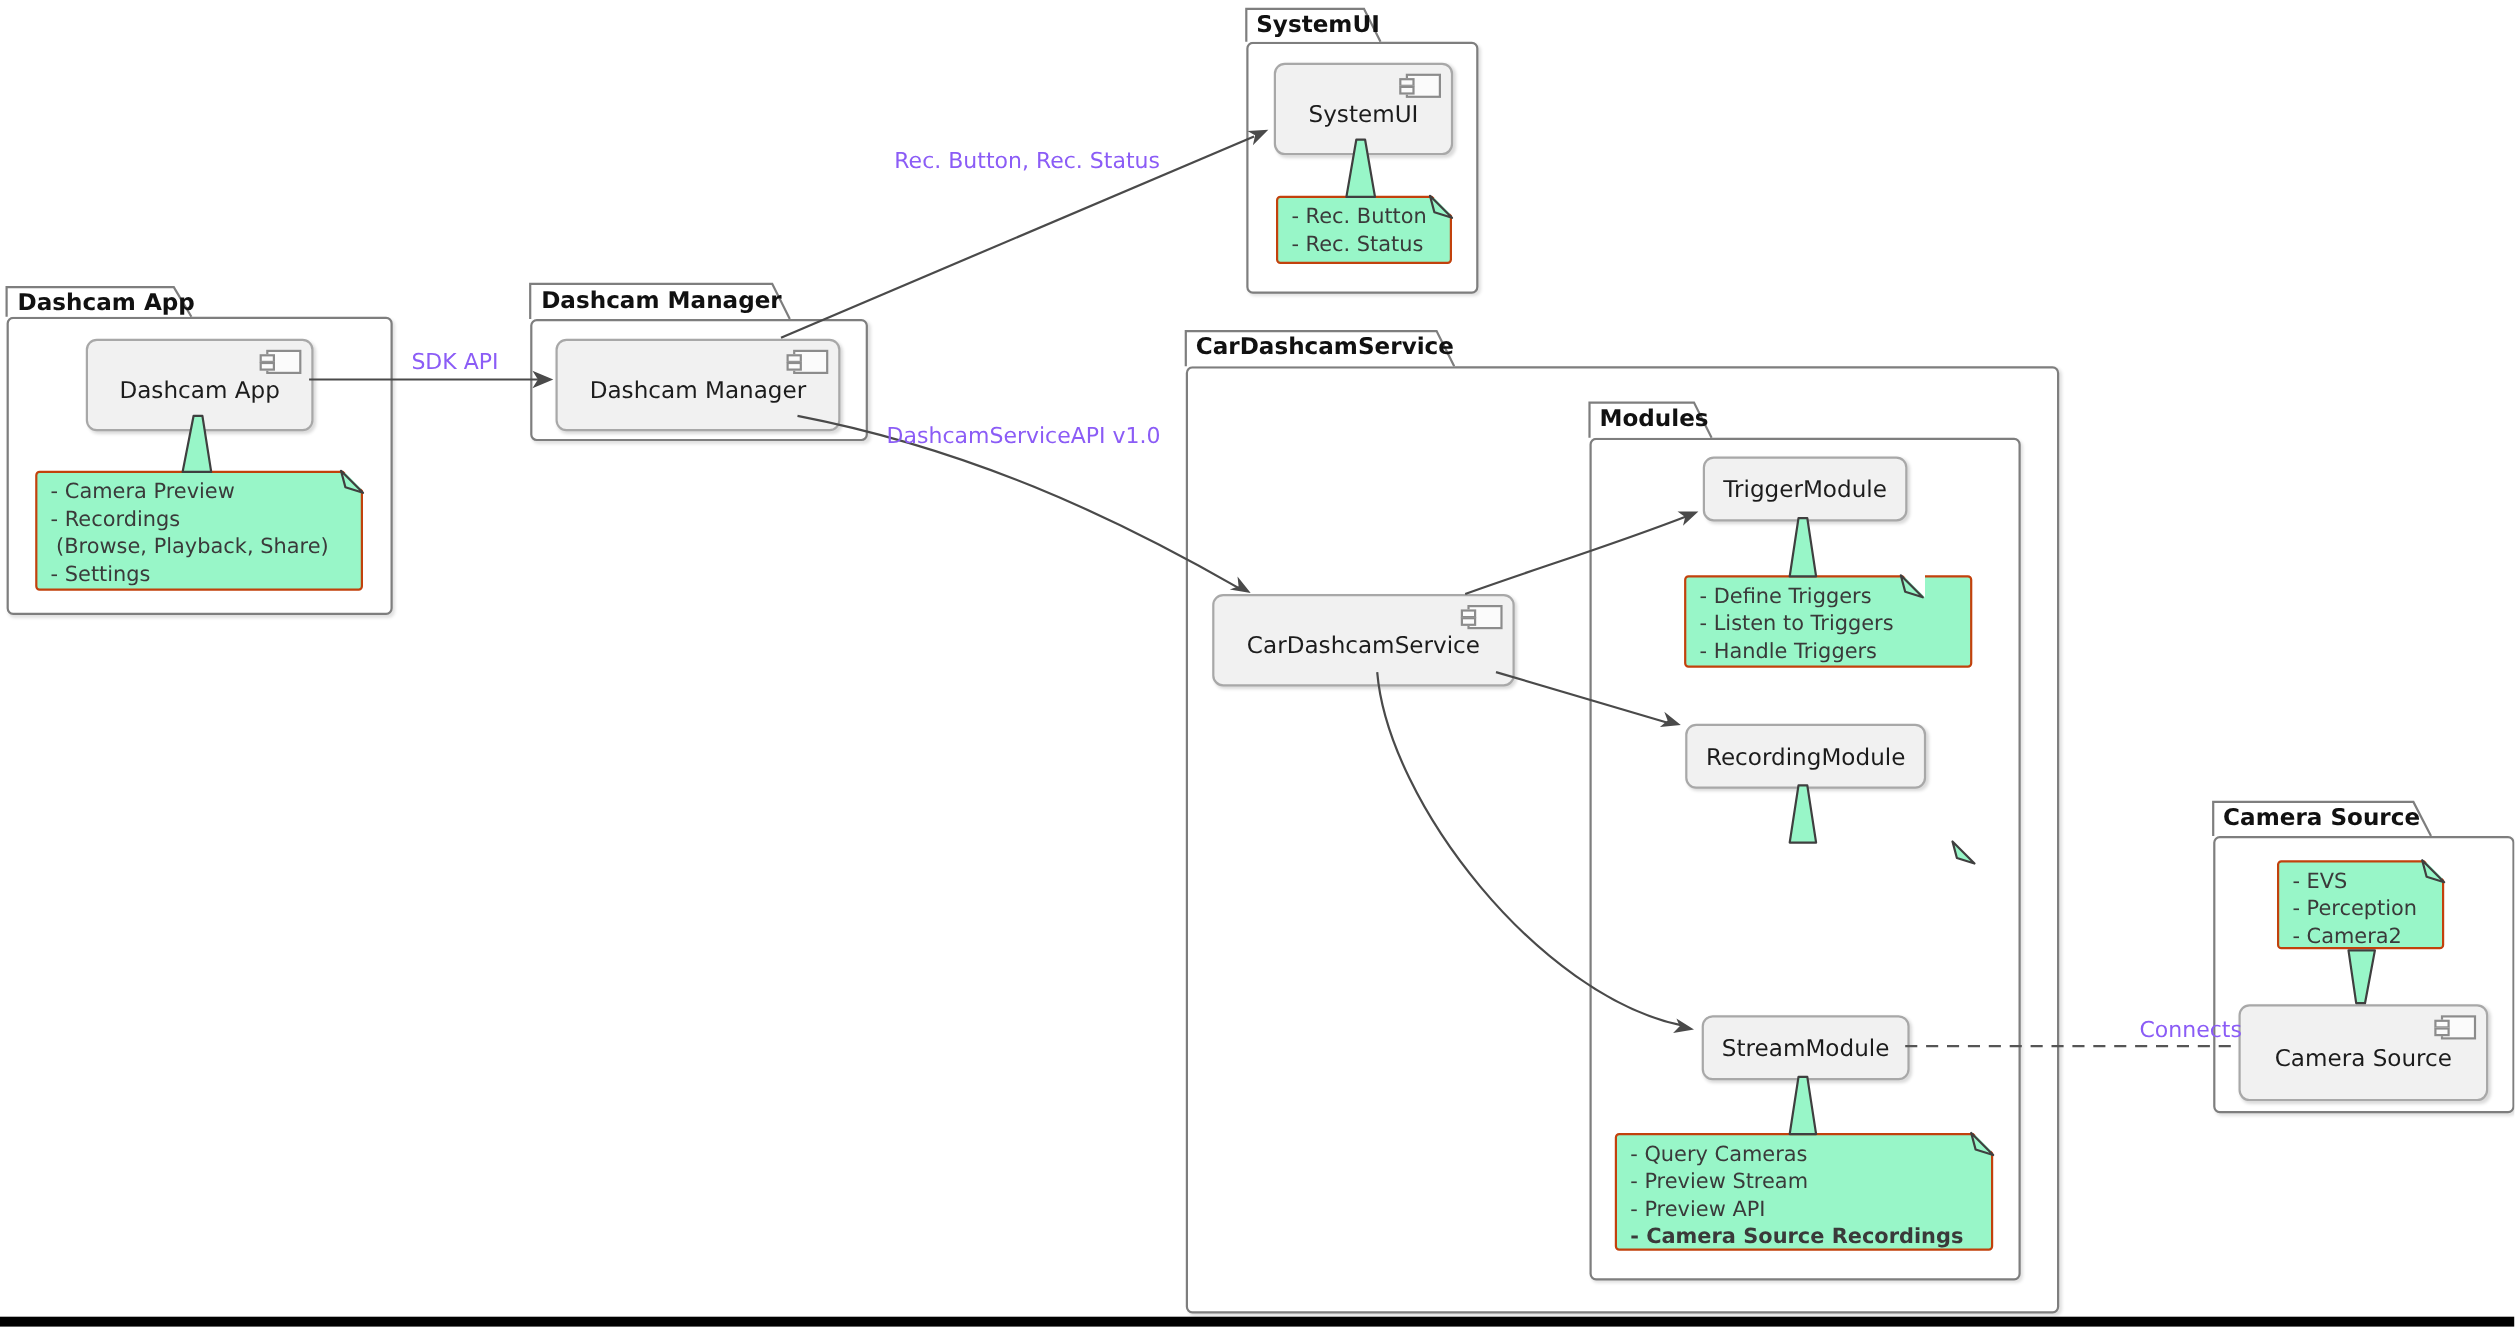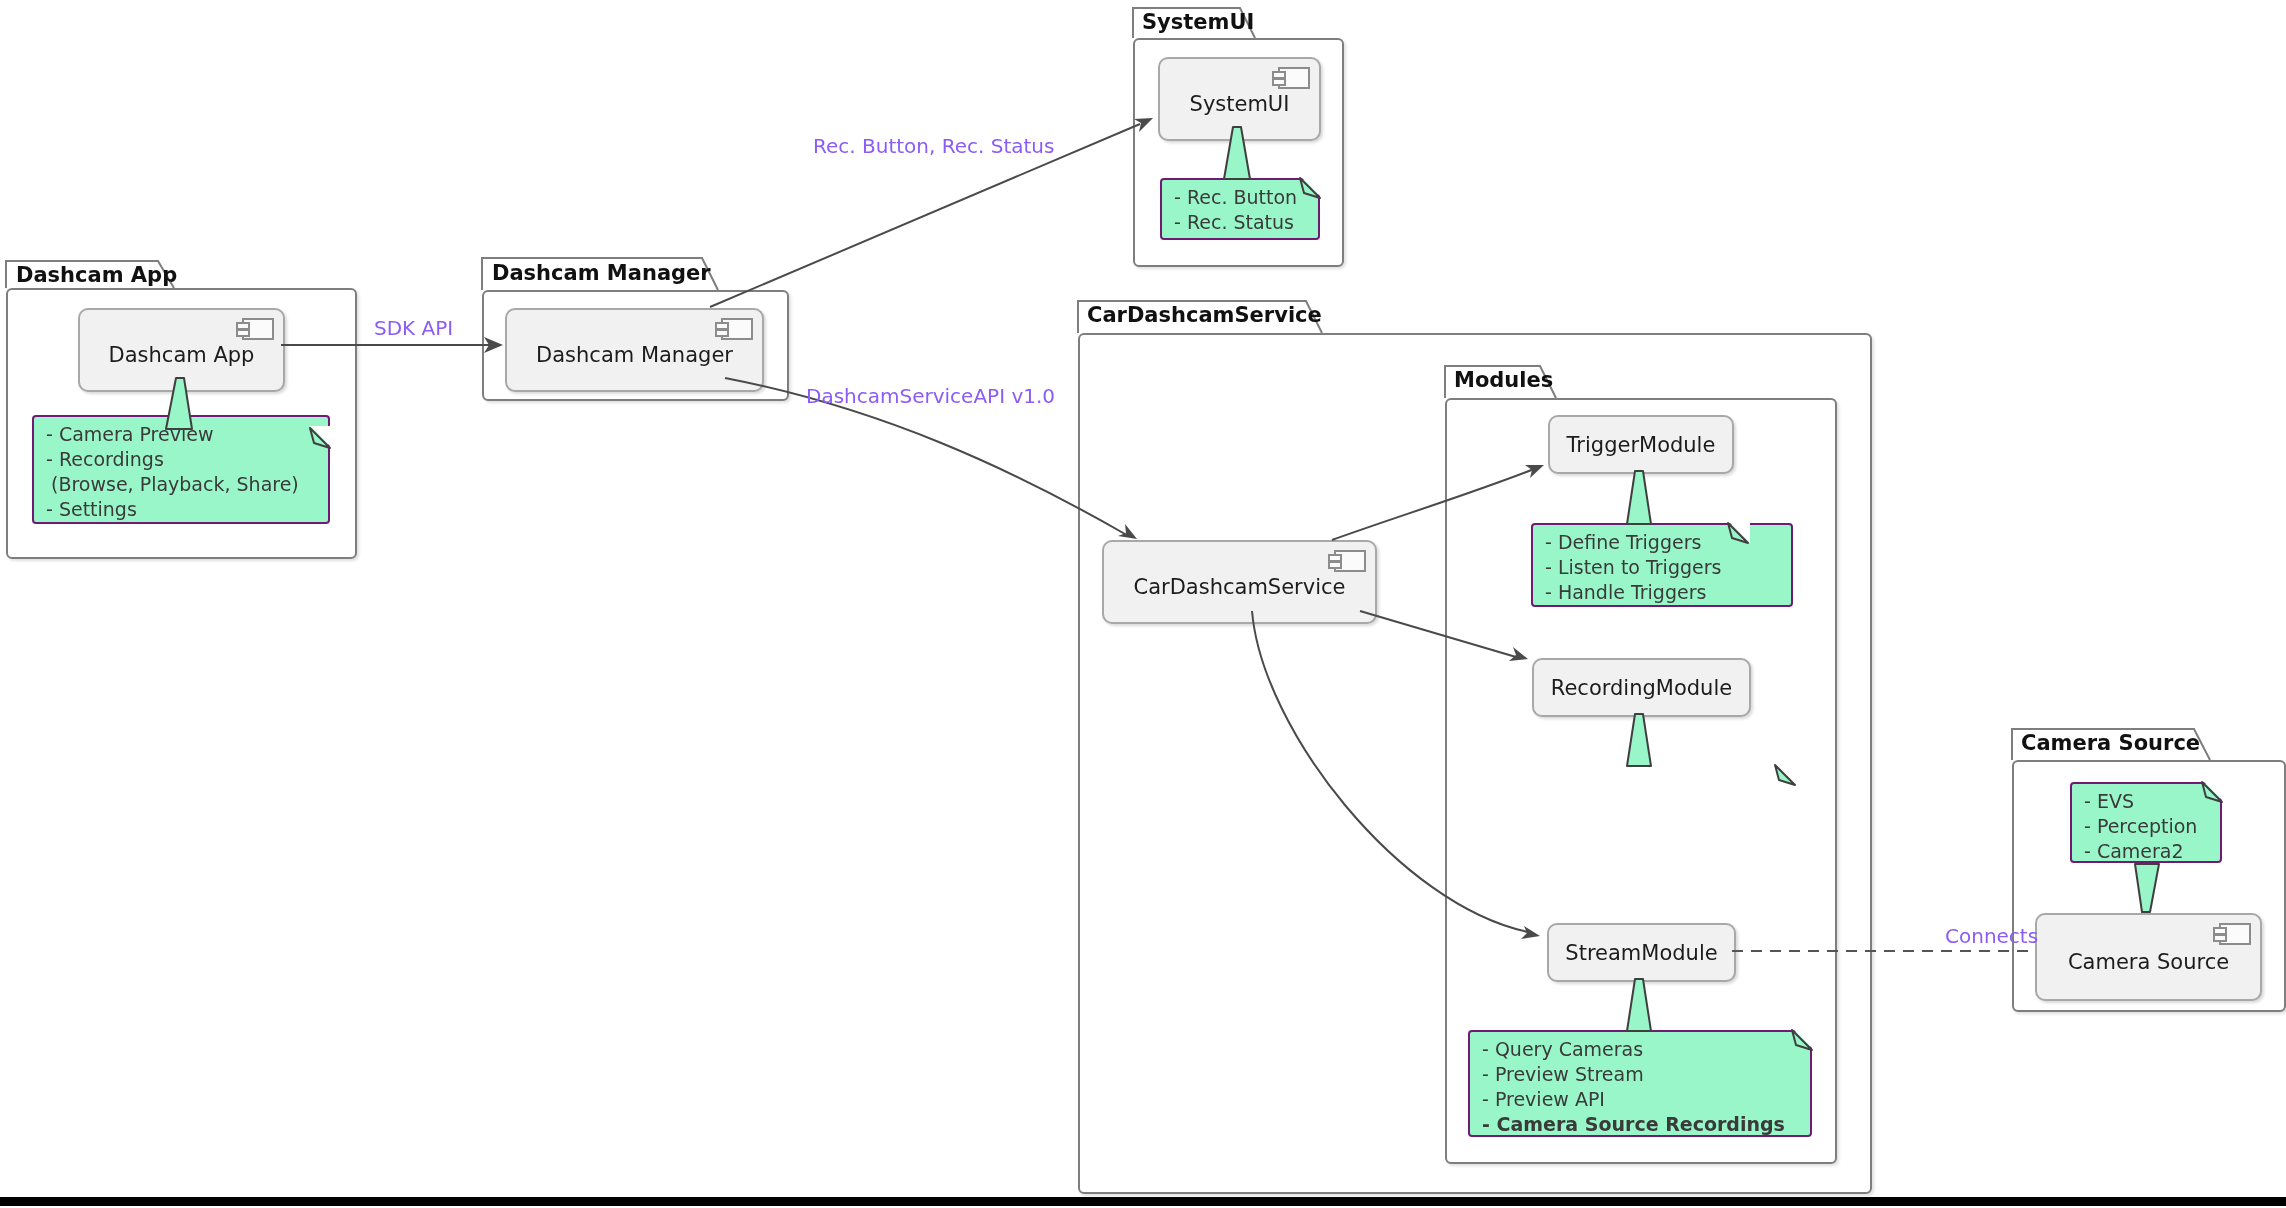--- a/index.html
+++ b/index.html
@@ -11,21 +11,21 @@
   .comp{position:absolute;background:#f1f1f1;border:2px solid #a8a8a8;border-radius:10px;
         display:flex;align-items:center;justify-content:center;font-size:21px;color:#1c1c1c;
         box-shadow:2px 2px 3px rgba(0,0,0,0.15);white-space:nowrap;}
   .comp.has-icon{padding-top:10px;}
   .comp-icon{position:absolute;top:8px;right:9px;width:28px;height:18px;
              border:2px solid #8c8c8c;background:#fbfbfb;}
   .comp-icon::before,.comp-icon::after{content:"";position:absolute;left:-8px;width:10px;height:4px;
              border:2px solid #8c8c8c;background:#fbfbfb;}
   .comp-icon::before{top:2px;}
   .comp-icon::after{top:9px;}
-  .note{position:absolute;background:#98f6c8;border:2px solid #701a75;border-radius:4px;
+  .note{position:absolute;background:#98f6c8;border:2px solid #c2410c;border-radius:4px;
         color:#3a3a3a;font-size:19px;line-height:25px;padding:5px 12px;white-space:nowrap;}
   .note .bold{font-weight:bold;}
   .note .indent{padding-left:5px;}
   .elabel{position:absolute;z-index:5;font-size:20px;color:#8b5cf6;white-space:nowrap;}
   svg.overlay{position:absolute;left:0;top:0;z-index:4;pointer-events:none;}
   .bottom-bar{position:absolute;left:0;top:1197px;width:2286px;height:9px;background:#010101;}
 </style>
 </head>
 <body>
 
@@ -61,21 +61,21 @@
     <span>RecordingModule</span>
   </div>
   <div class="comp" style="left:1547px;top:923px;width:185px;height:55px">
     <span>StreamModule</span>
   </div>
   <div class="comp has-icon" style="left:2035px;top:913px;width:223px;height:74px">
     <span class="comp-icon"></span>
     <span>Camera Source</span>
   </div>
 
-  <div class="note" style="left:32px;top:415px;width:298px;height:109px;box-sizing:border-box">
+  <div class="note" style="left:32px;top:428px;width:298px;height:109px;box-sizing:border-box">
     <div>- Camera Preview</div>
     <div>- Recordings</div>
     <div class="indent">(Browse, Playback, Share)</div>
     <div>- Settings</div>
   </div>
   <div class="note" style="left:1160px;top:178px;width:160px;height:62px;box-sizing:border-box">
     <div>- Rec. Button</div>
     <div>- Rec. Status</div>
   </div>
   <div class="note" style="left:1531px;top:523px;width:262px;height:84px;box-sizing:border-box">

